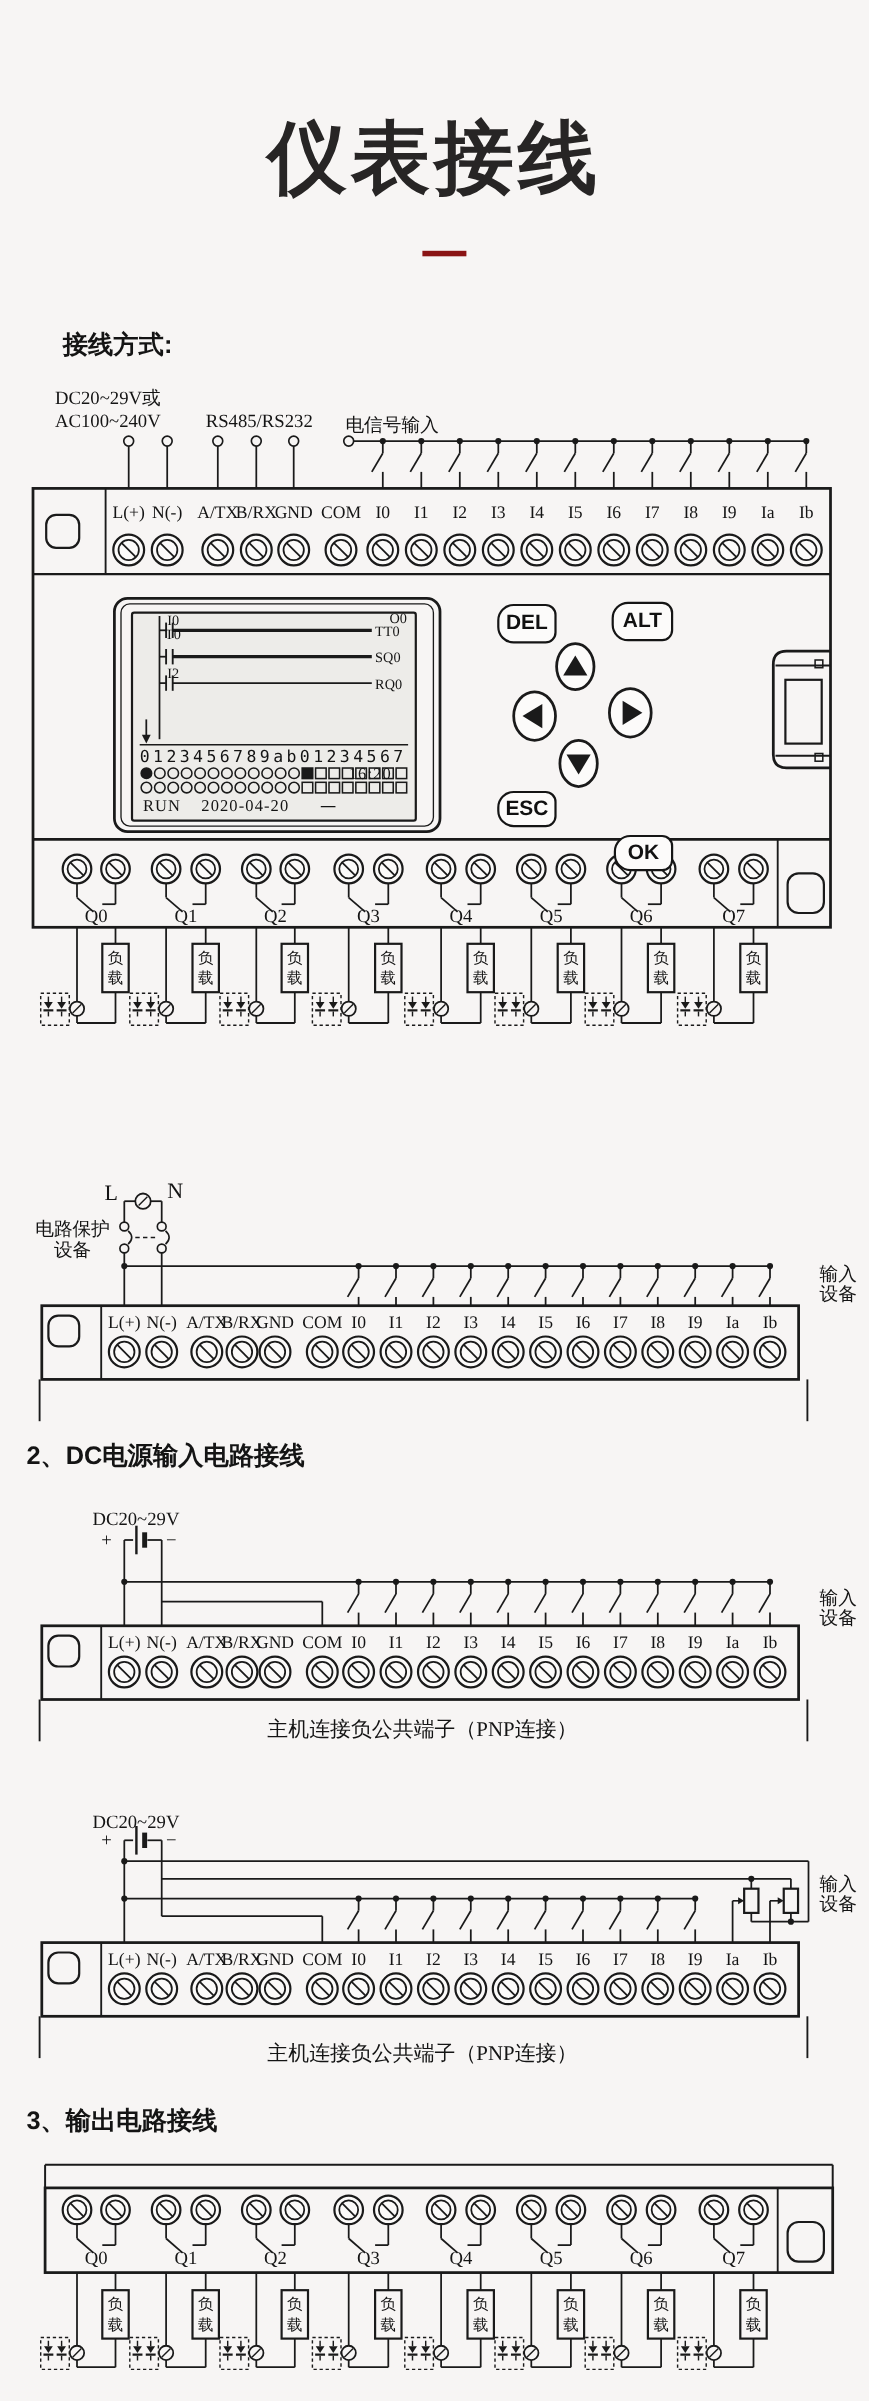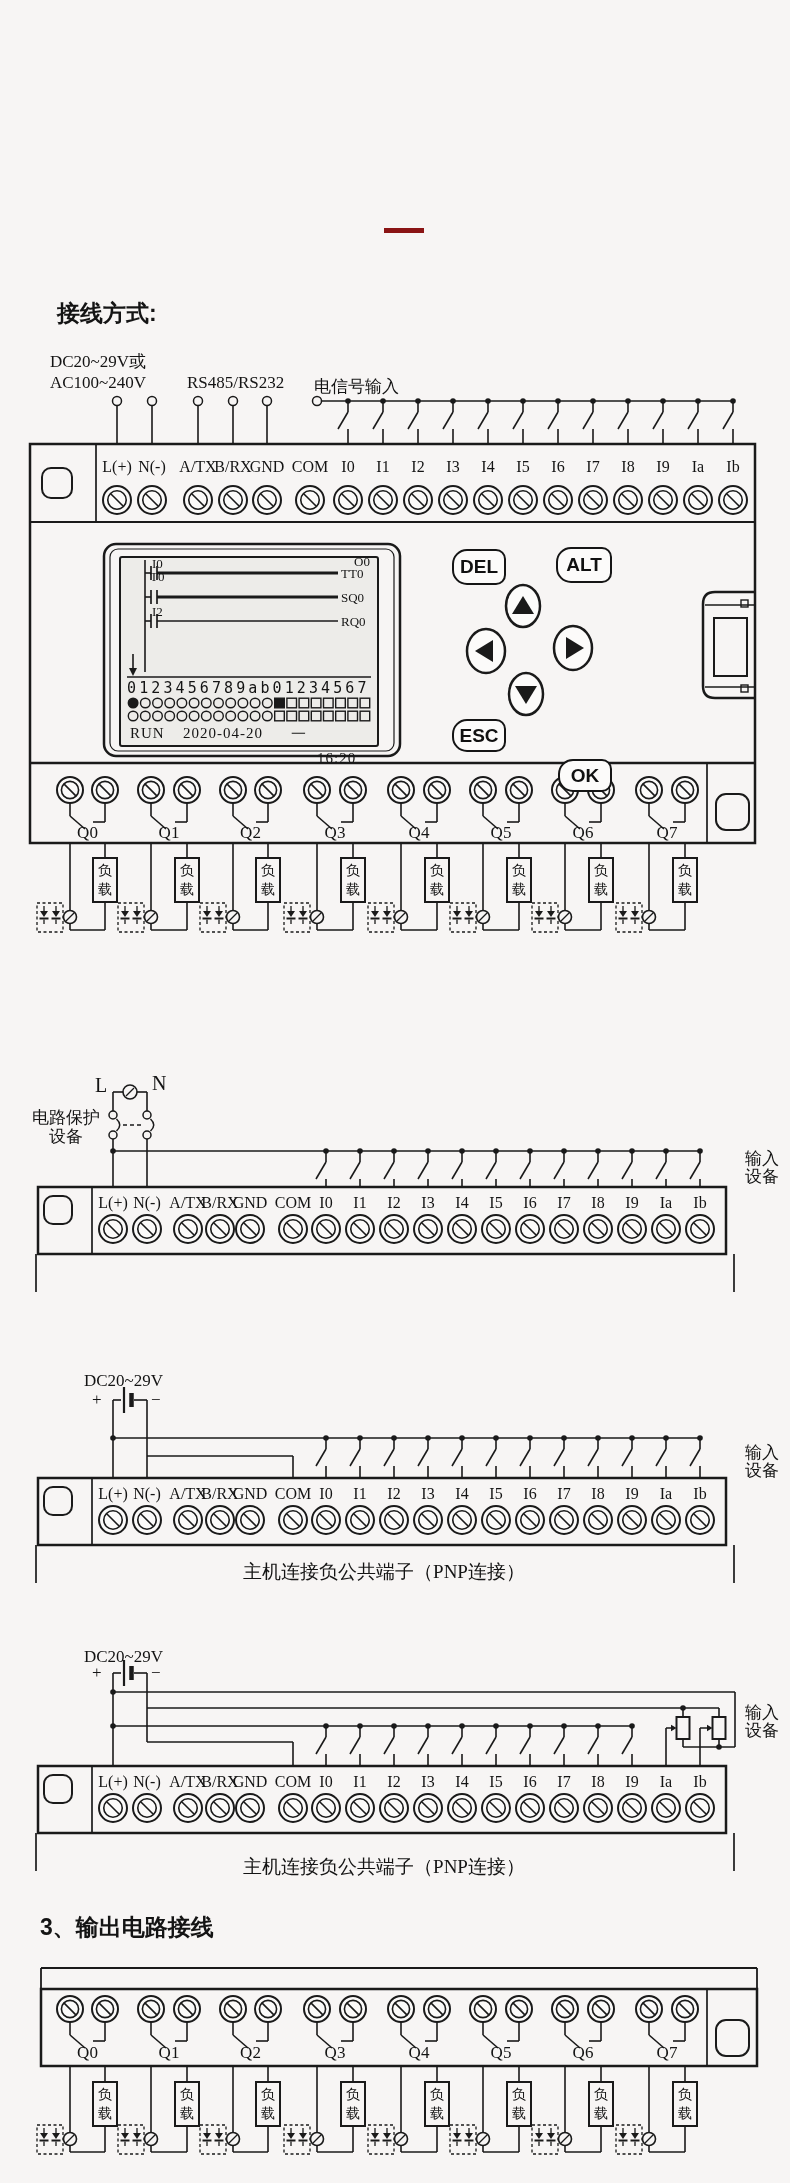--- a/index.html
+++ b/index.html
@@ -1245,68 +1245,70 @@
       <line x1="623" y1="2128" x2="623" y2="2133" stroke="#1a1a1a" stroke-width="1.3"></line>
       <polygon points="619,2133 627,2133 623,2139" fill="#1a1a1a"></polygon>
       <line x1="618.5" y1="2140.5" x2="627.5" y2="2140.5" stroke="#1a1a1a" stroke-width="2"></line>
       <line x1="623" y1="2141.5" x2="623" y2="2146" stroke="#1a1a1a" stroke-width="1.3"></line>
       <line x1="635" y1="2128" x2="635" y2="2133" stroke="#1a1a1a" stroke-width="1.3"></line>
       <polygon points="631,2133 639,2133 635,2139" fill="#1a1a1a"></polygon>
       <line x1="630.5" y1="2140.5" x2="639.5" y2="2140.5" stroke="#1a1a1a" stroke-width="2"></line>
       <line x1="635" y1="2141.5" x2="635" y2="2146" stroke="#1a1a1a" stroke-width="1.3"></line>
     </svg>
 
+  <div class="title" style="top:96px">仪表接线</div>
   <div class="dash" style="left:384px;top:228px;width:40px;height:5px"></div>
 
   <div class="lb hd" style="left:57px;top:298px">接线方式:</div>
   <div class="lb serif17" style="left:50px;top:350px">DC20~29V或</div>
   <div class="lb serif17" style="left:50px;top:373px">AC100~240V</div>
   <div class="lb serif17" style="left:187px;top:373px">RS485/RS232</div>
   <div class="lb cn17" style="left:314px;top:375px">电信号输入</div>
 
   <div class="lb small13" style="left:340px;top:554px;width:30px;text-align:right">O0</div>
   <div class="lb small13" style="left:152px;top:556px">I0</div>
   <div class="lb small13" style="left:341px;top:566px">TT0</div>
   <div class="lb small13" style="left:150px;top:569px">T0</div>
   <div class="lb small13" style="left:341px;top:590px">SQ0</div>
   <div class="lb small13" style="left:152px;top:604px">I2</div>
   <div class="lb small13" style="left:341px;top:614px">RQ0</div>
   <div class="lb mono" style="left:127px;top:679px">0123456789ab01234567</div>
   <div class="lb stat" style="left:130px;top:725px">RUN</div>
   <div class="lb stat" style="left:183px;top:725px">2020-04-20</div>
   <div class="lb stat" style="left:291px;top:725px">一</div>
-  <div class="lb stat" style="left:317px;top:750px">16:20</div>
+  <div class="lb stat" style="left:317px;top:696px">16:20</div>
 
   <div class="btn" style="left:452px;top:549px;width:50px;height:32px">DEL</div>
   <div class="btn" style="left:556px;top:547px;width:52px;height:32px">ALT</div>
   <div class="btn" style="left:452px;top:719px;width:50px;height:29px">ESC</div>
   <div class="btn" style="left:558px;top:759px;width:50px;height:29px">OK</div>
 
   <div class="lb serif20" style="left:95px;top:1074px">L</div>
   <div class="lb serif20" style="left:152px;top:1072px">N</div>
   <div class="lb cn17" style="left:30px;top:1106px;width:72px;text-align:center">电路保护</div>
   <div class="lb cn17" style="left:30px;top:1125px;width:72px;text-align:center">设备</div>
   <div class="lb cn17" style="left:744px;top:1147px;width:36px;text-align:center">输入</div>
   <div class="lb cn17" style="left:744px;top:1165px;width:36px;text-align:center">设备</div>
 
+  <div class="lb hd" style="left:24px;top:1308px">2、DC电源输入电路接线</div>
   <div class="lb serif17" style="left:84px;top:1371px">DC20~29V</div>
   <div class="lb serif17" style="left:92px;top:1390px">+</div>
   <div class="lb serif17" style="left:151px;top:1390px">−</div>
   <div class="lb cn17" style="left:744px;top:1441px;width:36px;text-align:center">输入</div>
   <div class="lb cn17" style="left:744px;top:1459px;width:36px;text-align:center">设备</div>
   <div class="lb cap" style="top:1559px">主机连接负公共端子（PNP连接）</div>
 
   <div class="lb serif17" style="left:84px;top:1647px">DC20~29V</div>
   <div class="lb serif17" style="left:92px;top:1663px">+</div>
   <div class="lb serif17" style="left:151px;top:1663px">−</div>
   <div class="lb cn17" style="left:744px;top:1701px;width:36px;text-align:center">输入</div>
   <div class="lb cn17" style="left:744px;top:1719px;width:36px;text-align:center">设备</div>
   <div class="lb cap" style="top:1854px">主机连接负公共端子（PNP连接）</div>
 
-  <div class="lb hd" style="left:40px;top:1912px">3、输出电路接线</div>
+  <div class="lb hd" style="left:24px;top:1912px">3、输出电路接线</div>
 <div class="lb term ctr" style="left: 117px; top: 458px;">L(+)</div>
     <div class="lb term ctr" style="left: 152px; top: 458px;">N(-)</div>
     <div class="lb term ctr" style="left: 198px; top: 458px;">A/TX</div>
     <div class="lb term ctr" style="left: 233px; top: 458px;">B/RX</div>
     <div class="lb term ctr" style="left: 267px; top: 458px;">GND</div>
     <div class="lb term ctr" style="left: 310px; top: 458px;">COM</div>
     <div class="lb term ctr" style="left: 348px; top: 458px;">I0</div>
     <div class="lb term ctr" style="left: 383px; top: 458px;">I1</div>
     <div class="lb term ctr" style="left: 418px; top: 458px;">I2</div>
     <div class="lb term ctr" style="left: 453px; top: 458px;">I3</div>

